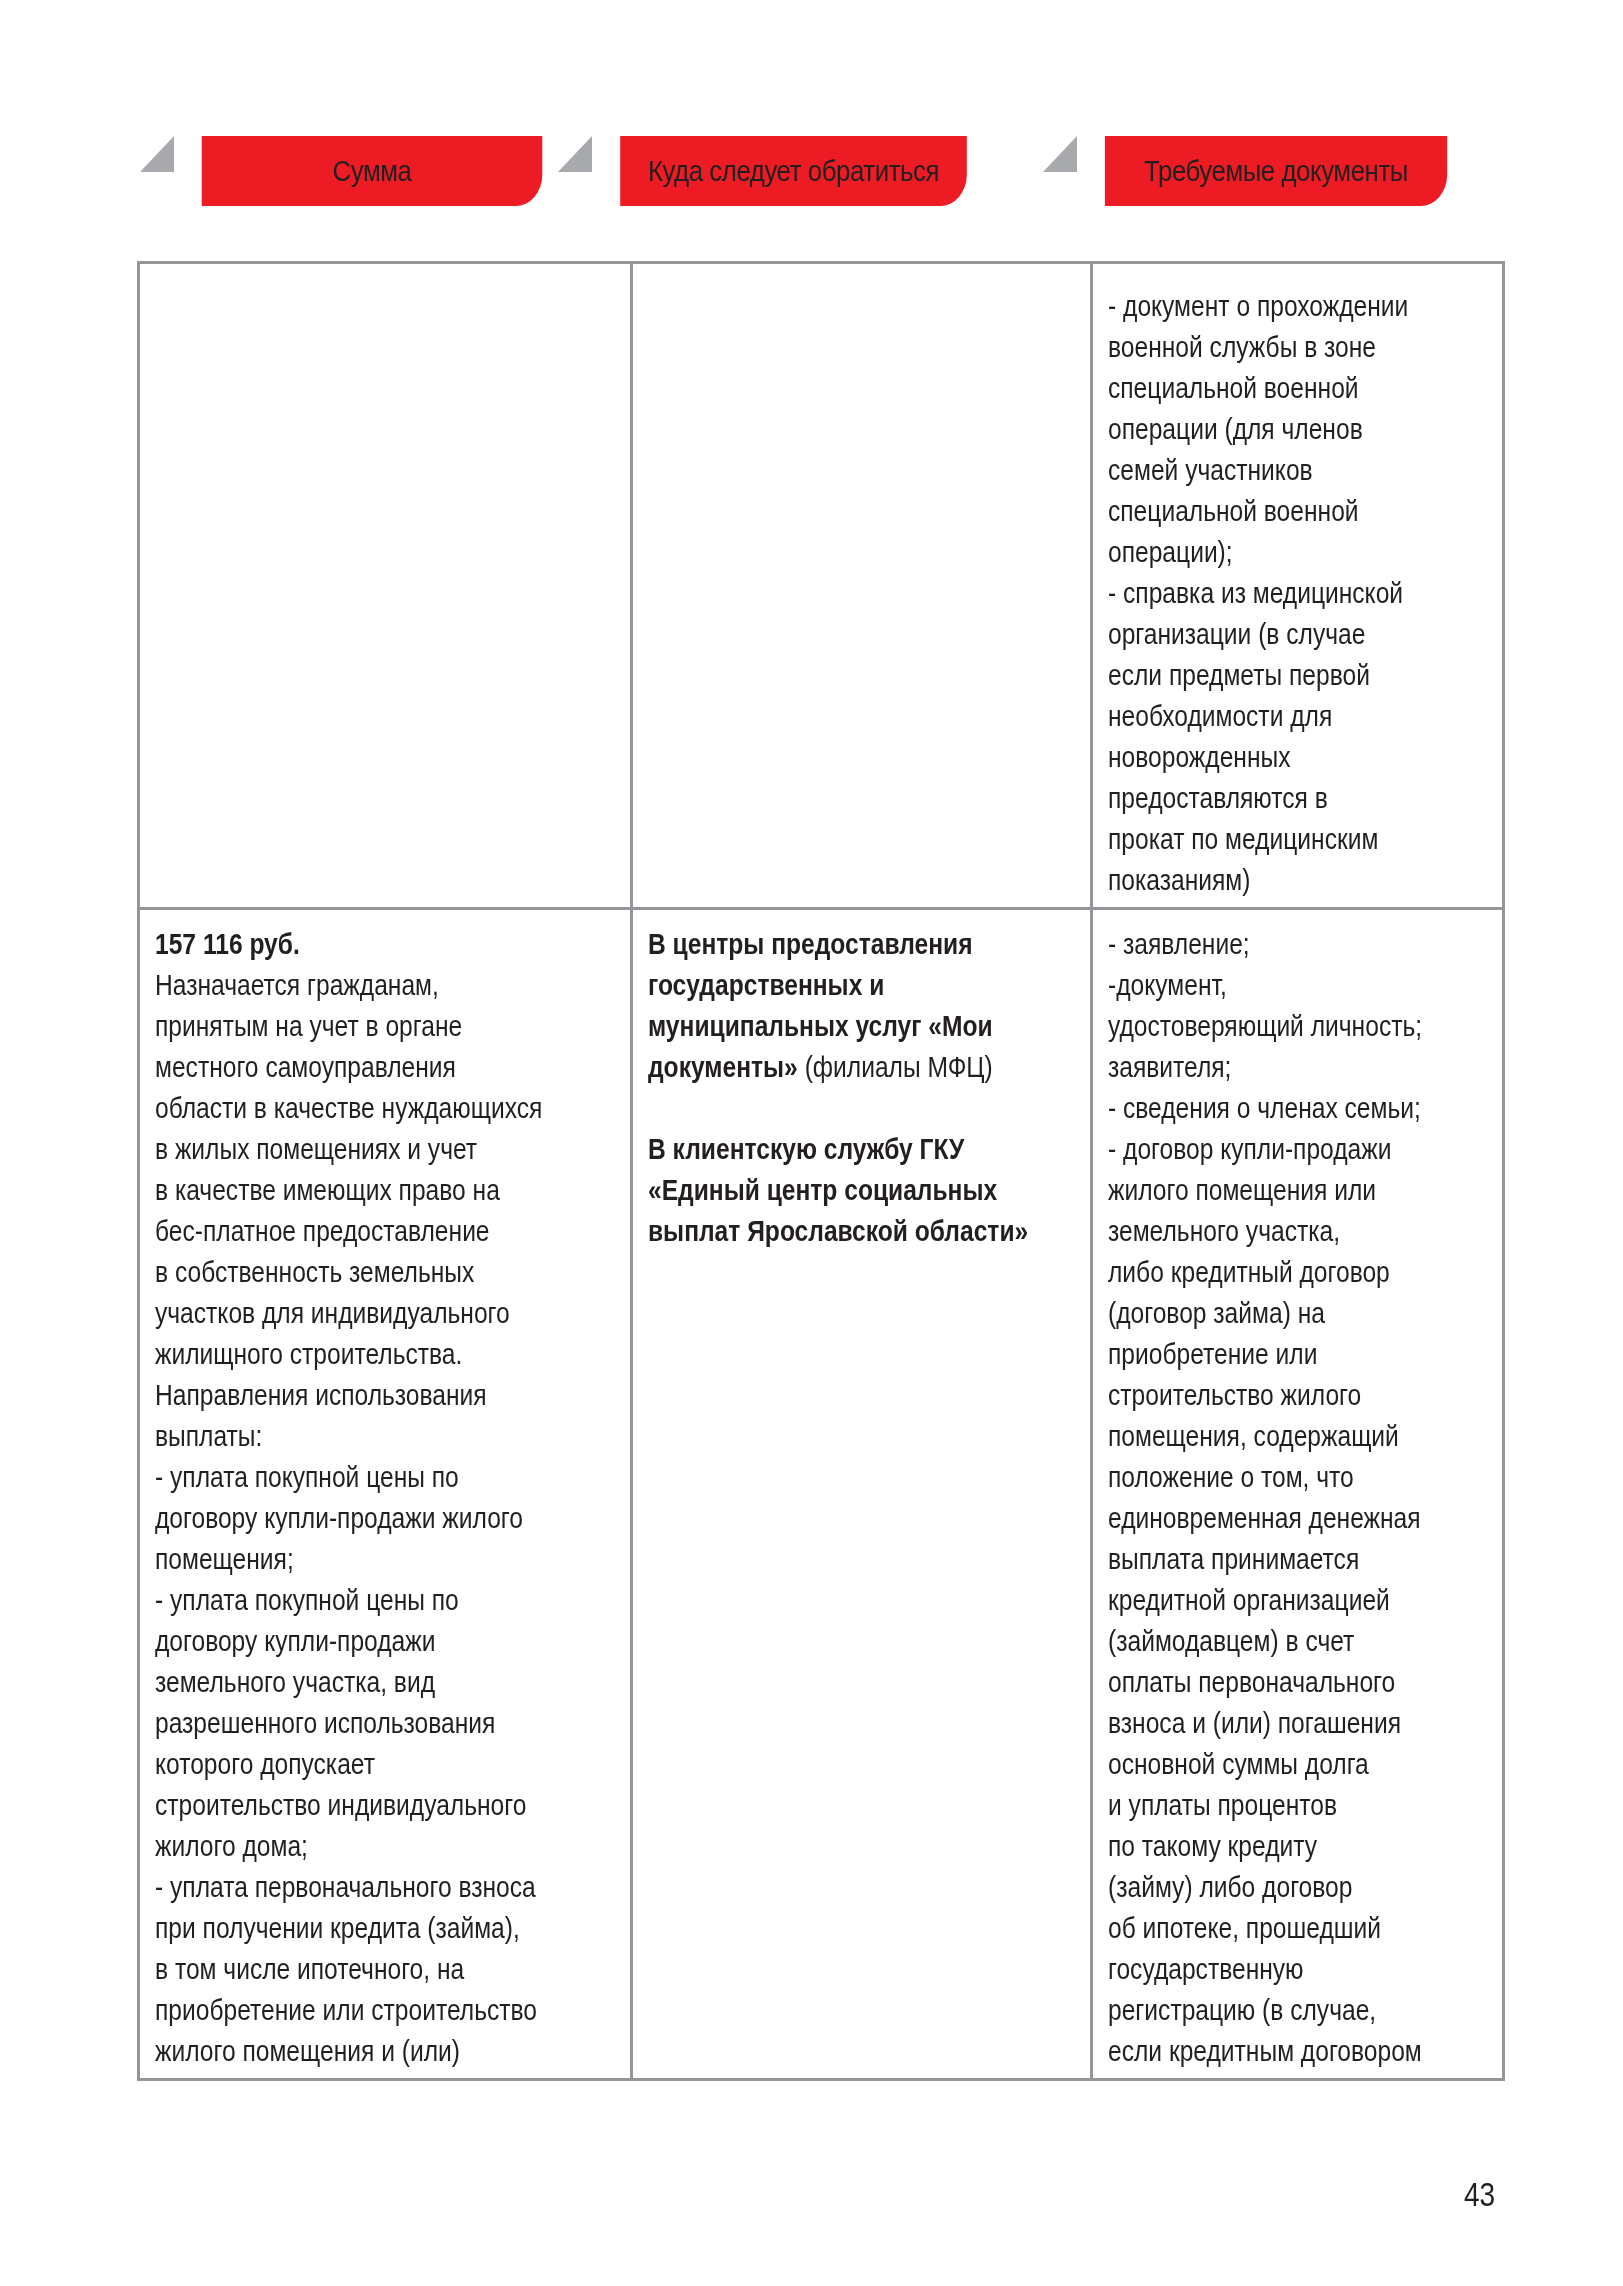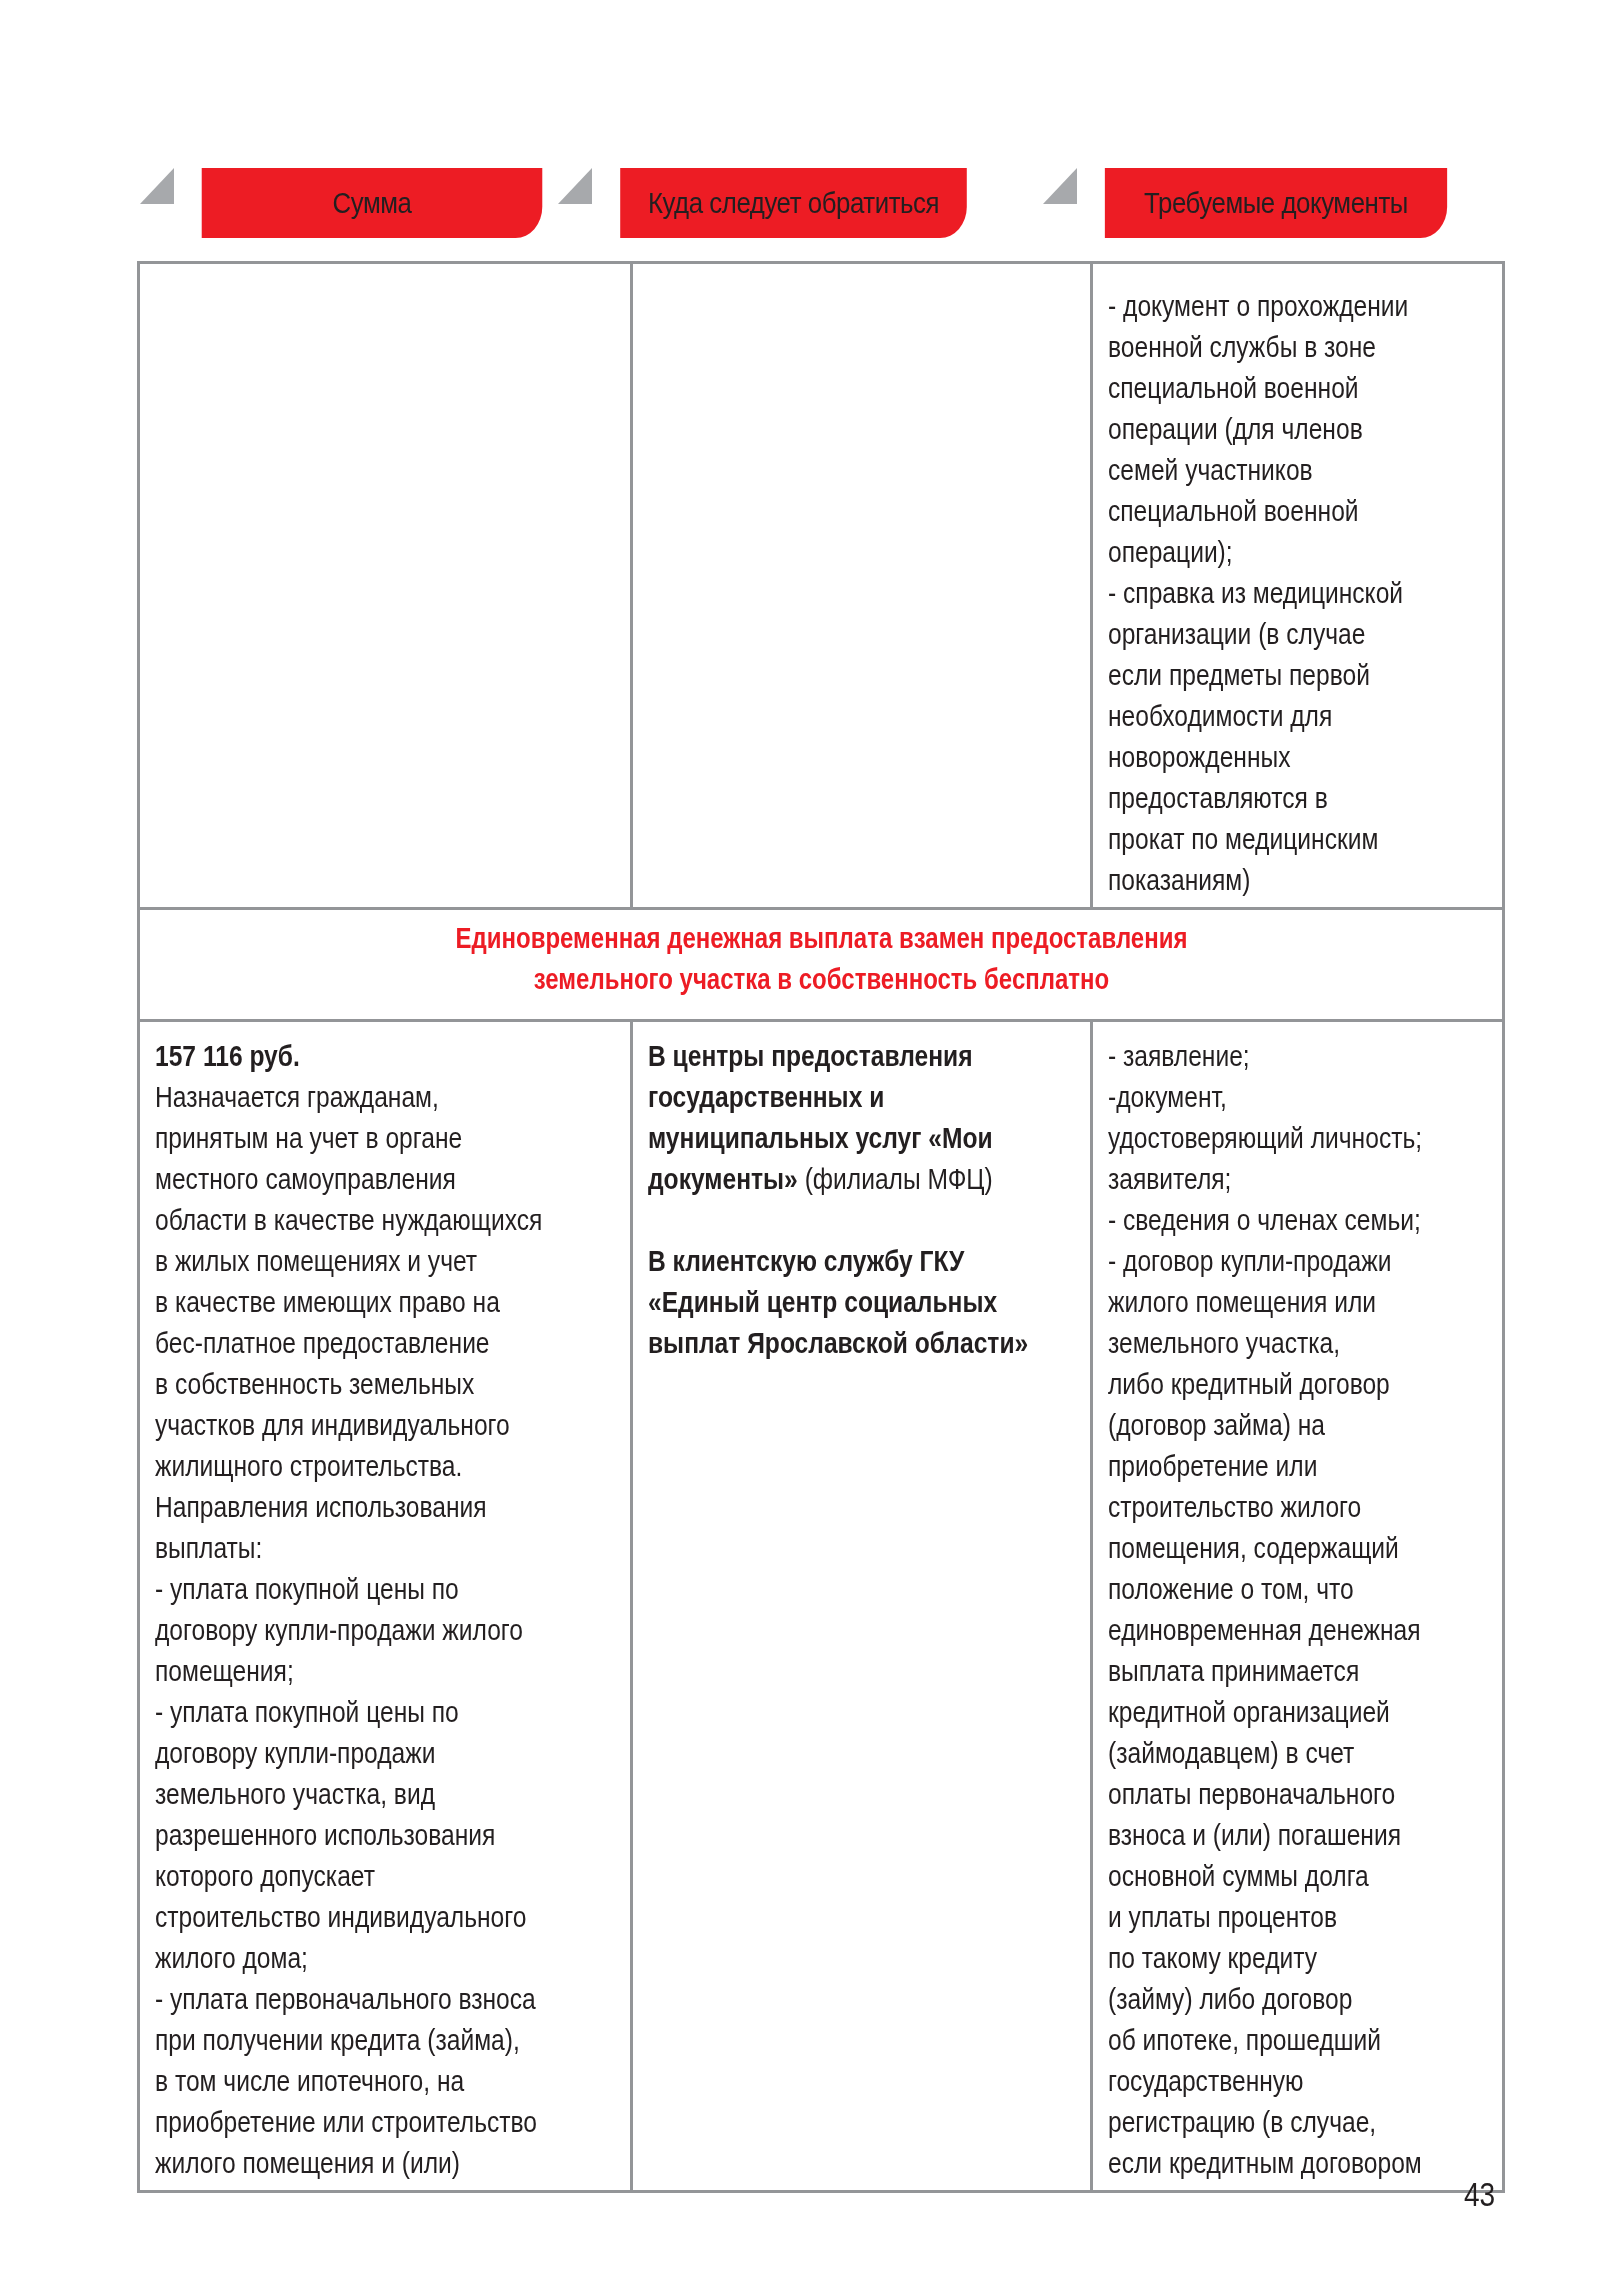--- a/index.html
+++ b/index.html
@@ -1,20 +1,20 @@
 <!DOCTYPE html>
 <html style="font-size:14.5px"><head>
 <meta charset="utf-8">
 <style>
   html, body { margin: 0; padding: 0; background: #ffffff; }
   body { width: 1624px; height: 2287px; position: relative; overflow: hidden;
          font-family: "Liberation Sans", "DejaVu Sans", sans-serif; color: #231f20; }
 
   
-  .tab { position: absolute; top: 136px; height: 70px; margin-top: 32px; }
+  .tab { position: absolute; top: 136px; height: 70px; }
   .tab .tri { position: absolute; left: -34px; top: 0; width: 0; height: 0;
               border-left: 34px solid transparent; border-bottom: 36px solid #a7a9ac; }
   .tab .body { position: absolute; left: 0; top: 0; right: 0; bottom: 0; background: #ed1c24;
                border-bottom-right-radius: 31px;
                display: flex; align-items: center; justify-content: center;
                font-size: 30px; color: #231f20; letter-spacing: -0.5px;
                transform: scaleX(0.86); transform-origin: center; }
   .tab .body span { display: inline-block; }
 
   
@@ -79,26 +79,20 @@
 специальной военной
 операции);
 - справка из медицинской
 организации (в случае
 если предметы первой
 необходимости для
 новорожденных
 предоставляются в
 прокат по медицинским
 показаниям)</span>
-    </td>
-  </tr>
-  <tr style="height:112px;">
-    <td colspan="3" class="section-title">
-      <span class="ttxt">Единовременная денежная выплата взамен предоставления
-земельного участка в собственность бесплатно</span>
     </td>
   </tr>
   <tr>
     <td>
       <span class="txt bold">157 116 руб.</span>
       <span class="txt">Назначается гражданам,
 принятым на учет в органе
 местного самоуправления
 области в качестве нуждающихся
 в жилых помещениях и учет

